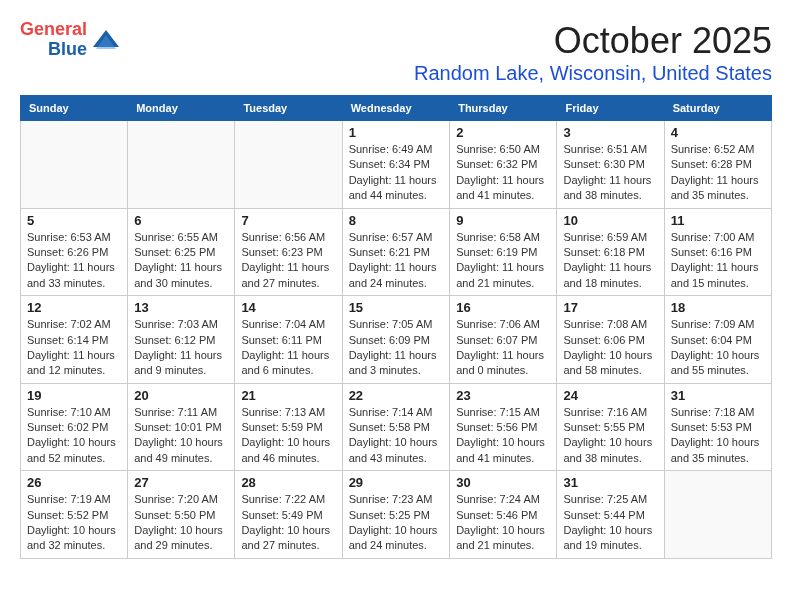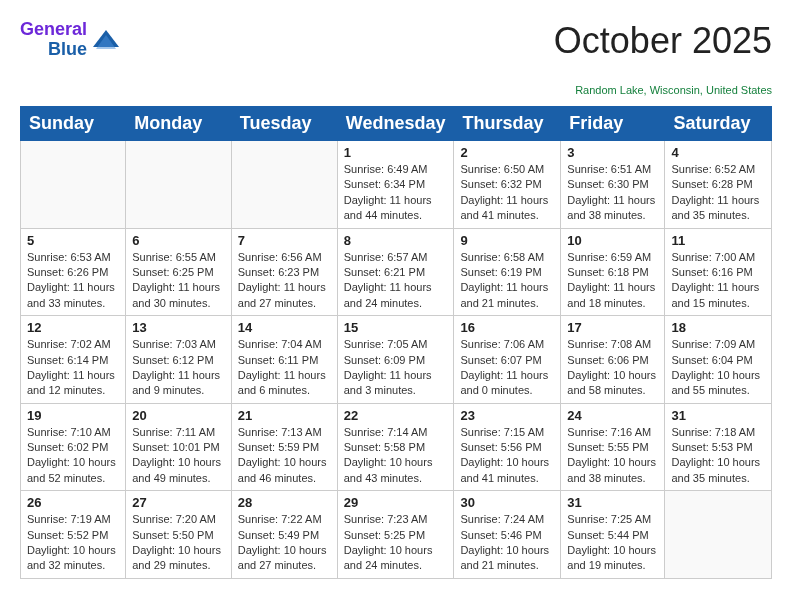--- a/index.html
+++ b/index.html
@@ -21,21 +21,21 @@
       align-items: center;
     }
     .logo-text {
       display: flex;
       flex-direction: column;
       line-height: 1.1;
     }
     .logo-general {
       font-size: 18px;
       font-weight: bold;
-      color: #6d28d9;
+      color: #ef4444;
     }
     .logo-blue {
       font-size: 18px;
       font-weight: bold;
       color: #1a5fa8;
       text-align: right;
     }
     .logo-icon {
       width: 30px;
       height: 30px;
@@ -43,35 +43,34 @@
     }
     .title-area {
       text-align: right;
     }
     .month-title {
       font-size: 36px;
       font-weight: normal;
       color: #222;
     }
     .location {
-      font-size: 11px;
-      color: #15803d;
-      margin-top: 22px;
+      font-size: 20px;
+      color: #1d4ed8;
     }
     .calendar {
       width: 100%;
       border-collapse: collapse;
       border: 1px solid #ccc;
     }
     .calendar th {
       background: #1a5fa8;
       color: #fff;
       text-align: left;
       padding: 6px 8px;
-      font-size: 18px;
+      font-size: 11px;
       border: 1px solid #1a5fa8;
     }
     .calendar td {
       border: 1px solid #ccc;
       vertical-align: top;
       padding: 4px 6px;
       width: 108px;
       min-height: 80px;
       font-size: 11px;
       color: #333;

